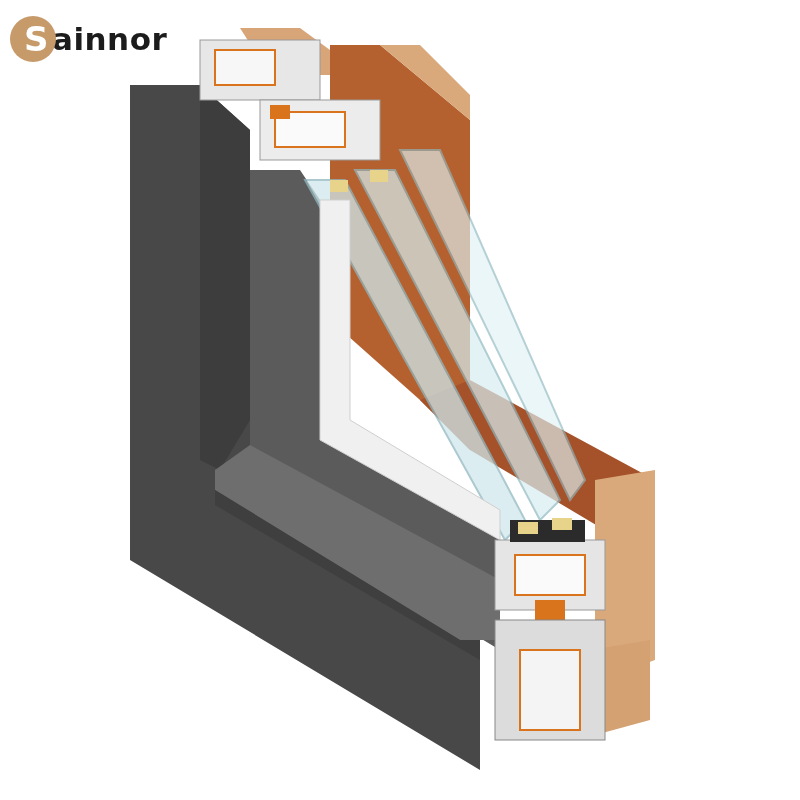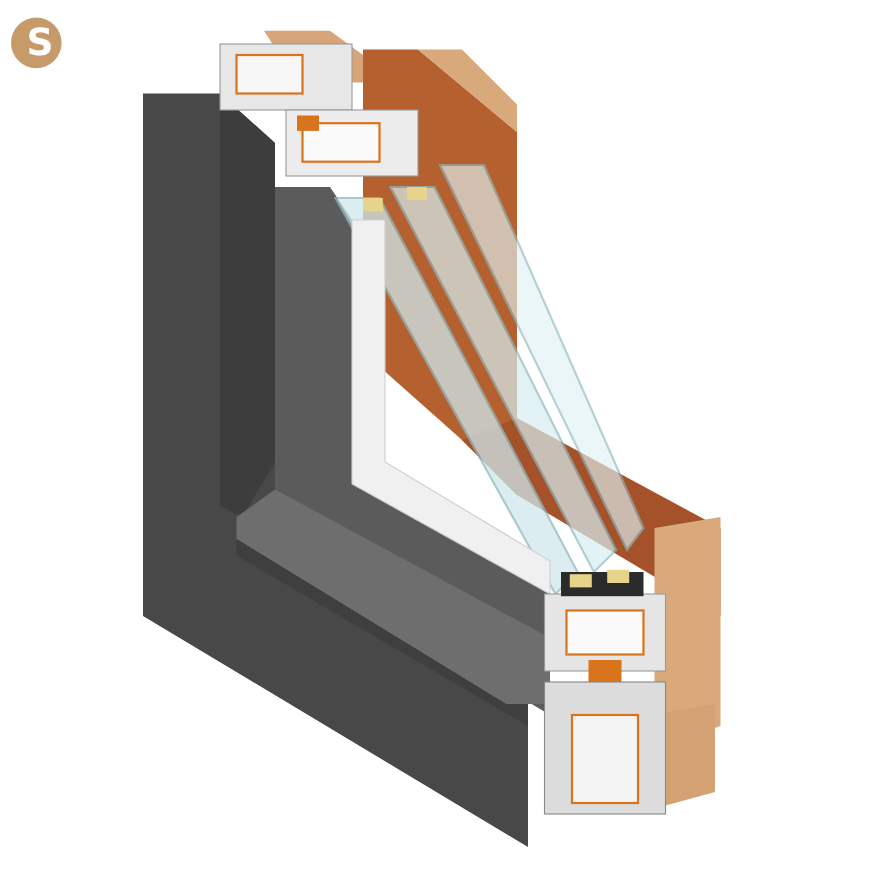--- a/index.html
+++ b/index.html
@@ -10,20 +10,21 @@
   .logo-text { font-size: 31px; font-weight: 700; color: #1c1c1c; letter-spacing: 0.5px; margin-left: -4px; font-family: "DejaVu Sans", sans-serif; }
   .scene { position: absolute; left: 0; top: 0; width: 800px; height: 800px; }
 </style>
 </head>
 <body>
 
 <div class="logo">
   <div class="logo-circle">
     <span class="logo-s">S</span>
   </div>
+  <span class="logo-text">ainnor</span>
 </div>
 
 <svg class="scene" viewBox="0 0 800 800" xmlns="http://www.w3.org/2000/svg">
 
   <polygon points="330,45 380,45 470,120 470,450 420,400 330,320" fill="#b5612f"></polygon>
   <polygon points="380,45 420,45 470,95 470,120" fill="#d9a97c"></polygon>
   <polygon points="420,400 470,450 655,560 655,480 470,380" fill="#a5512a"></polygon>
 
   <polygon points="595,480 655,470 655,660 600,680 595,620" fill="#d9a97c"></polygon>
   <polygon points="590,650 650,640 650,720 595,735" fill="#d4a173"></polygon>

